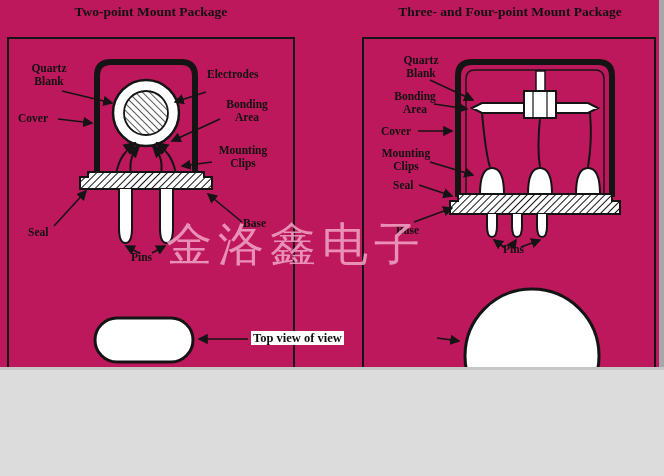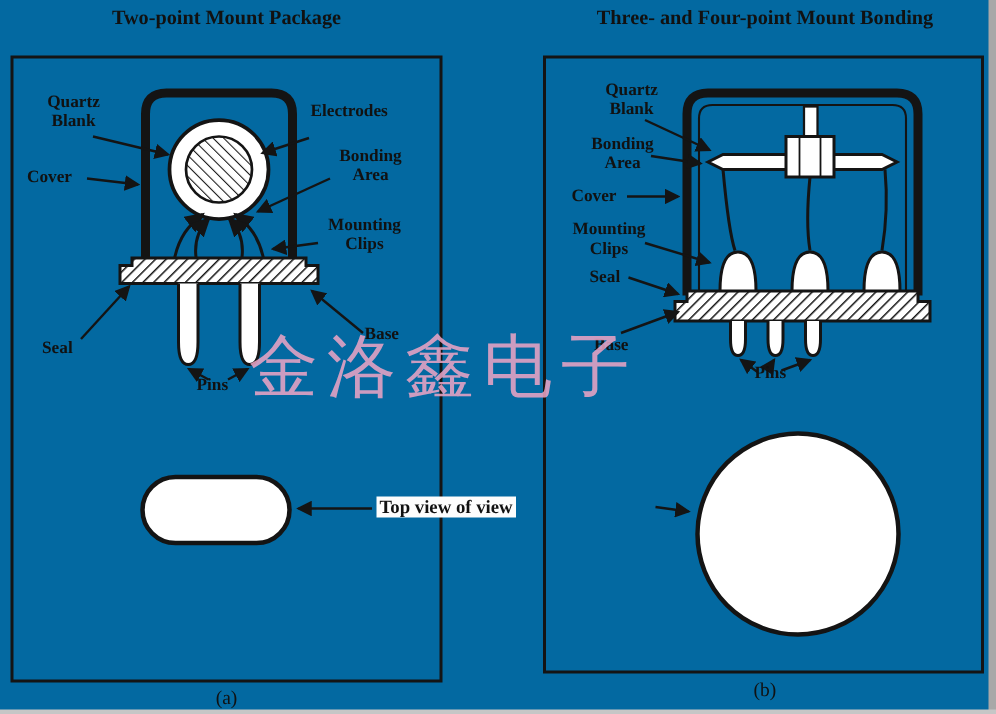--- a/index.html
+++ b/index.html
@@ -1,17 +1,17 @@
 <!DOCTYPE html>
 <html><head>
 <meta charset="utf-8">
 <style>
   * { box-sizing: border-box; }
   body { margin:0; background:#dcdcdc; font-family:"Liberation Serif", serif; }
-  .page { position:relative; width:664px; height:476px; background:#0369a1; overflow:hidden; }
+  .page { position:relative; width:664px; height:370px; background:#be185d; overflow:hidden; }
   .panel-box { position:absolute; border:2px solid #141414; }
   .box-a { left:7px; top:37px; width:288px; height:418px; }
   .box-b { left:362px; top:37px; width:294px; height:412px; }
   .art { position:absolute; left:0; top:0; z-index:2; }
   .title { position:absolute; z-index:3; font-weight:bold; font-size:13.5px; text-align:center; color:#111; }
   .title-a { left:7px; top:4px; width:288px; }
   .title-b { left:362px; top:4px; width:296px; }
   .lbl { position:absolute; z-index:3; font-weight:bold; font-size:11.5px; line-height:1.12; color:#111; white-space:pre-line; }
   .center { text-align:center; }
   .topview-lbl { font-size:12.5px; background:#fdfdfd; padding:0 2px; white-space:nowrap; }
@@ -23,21 +23,21 @@
                font-family:"DejaVu Sans", sans-serif; }
   .edge-right { position:absolute; right:0; top:0; width:5px; height:100%; background:#a8a8a8; z-index:5; }
   .edge-bottom { position:absolute; left:0; bottom:0; width:100%; height:3px; background:#c6c6c6; z-index:5; }
 </style>
 </head>
 <body>
 
 <div class="page">
 
   <div class="title title-a">Two-point Mount Package</div>
-  <div class="title title-b">Three- and Four-point Mount Bonding</div>
+  <div class="title title-b">Three- and Four-point Mount Package</div>
 
   <div class="panel-box box-a"></div>
   <div class="panel-box box-b"></div>
 
   <svg class="art" width="664" height="476" viewBox="0 0 664 476">
     <defs>
       <marker id="arr" viewBox="0 0 10 10" refX="8.5" refY="5" markerWidth="6.5" markerHeight="6.5" orient="auto-start-reverse">
         <path d="M0,0 L10,5 L0,10 z" fill="#141414"></path>
       </marker>
       <pattern id="hatchA" width="5" height="5" patternTransform="rotate(45)" patternUnits="userSpaceOnUse">

